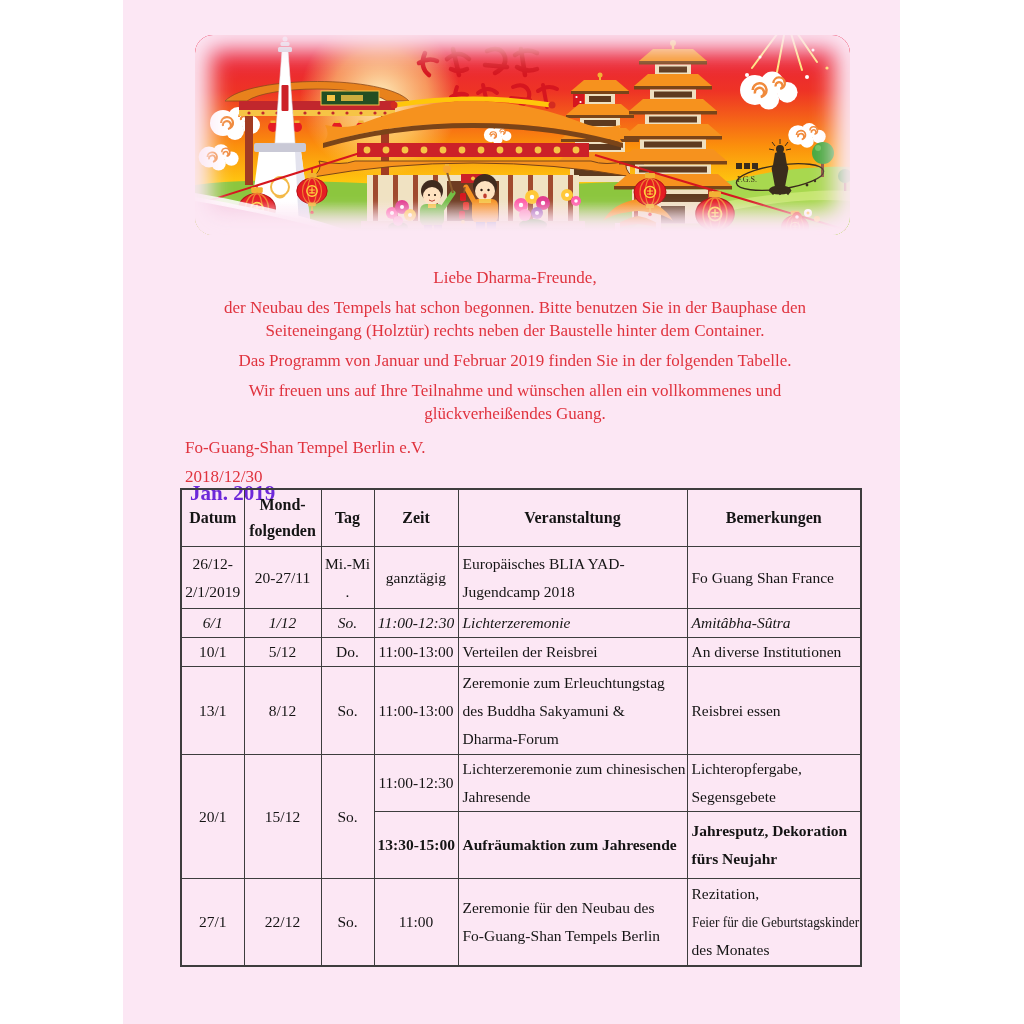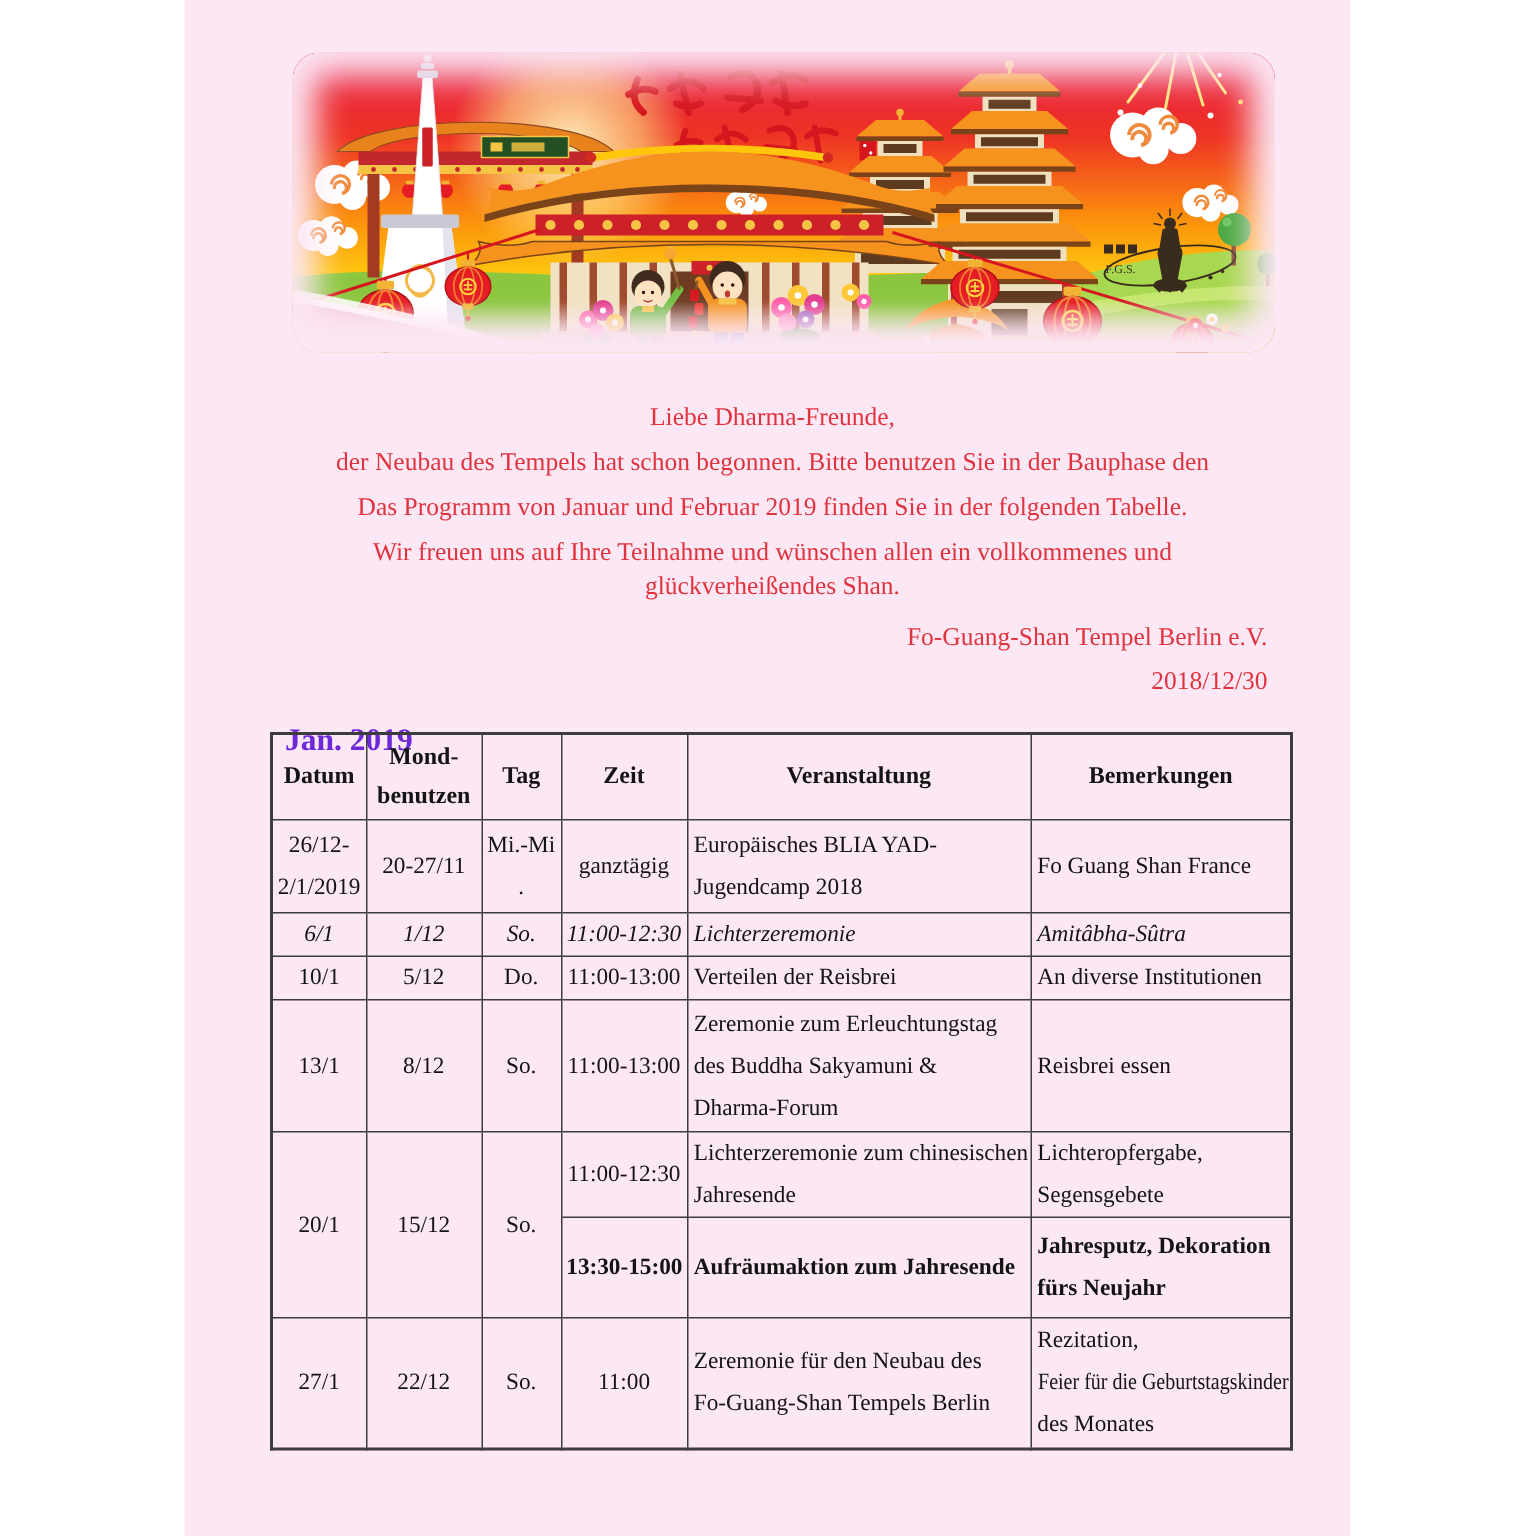--- a/index.html
+++ b/index.html
@@ -11,21 +11,21 @@
   .banner{position:absolute;left:72px;top:35px;width:655px;height:200px;border-radius:18px;overflow:hidden;}
   .banner svg{display:block;width:655px;height:200px;}
   .banner-fade{position:absolute;inset:0;border-radius:18px;pointer-events:none;
                box-shadow:inset 0 0 22px 16px #fce7f4;}
 
   
   .intro{position:absolute;left:62px;top:266px;width:660px;color:#e0333e;
          font-size:17px;line-height:23px;}
   .intro .para{margin:0 0 7px 0;text-align:center;}
   .intro-line{white-space:nowrap;}
-  .sig-block{text-align:right;margin-top:11px;line-height:24px;}
+  .sig-block{margin-top:11px;line-height:24px;}
   .sig-line{margin-bottom:5px;white-space:nowrap;}
 
   
   .cal-title{position:absolute;left:67px;top:481px;color:#6d28d9;font-weight:bold;
              font-size:21px;line-height:24px;white-space:nowrap;}
   .cal-wrap{position:absolute;left:57px;top:488px;}
   table.cal{border-collapse:collapse;table-layout:fixed;width:680px;background:transparent;
             border:2px solid #3d3d3d;}
   table.cal th, table.cal td{border:1px solid #3d3d3d;color:#141414;vertical-align:middle;
             padding:0 3px;text-align:center;overflow:visible;}
@@ -413,27 +413,28 @@
       <div class="banner-fade"></div>
     </div>
 
     <div class="intro">
       <div class="paras">
           <div class="para">
             <div class="intro-line">Liebe Dharma-Freunde,</div>
           </div>
           <div class="para">
             <div class="intro-line">der Neubau des Tempels hat schon begonnen. Bitte benutzen Sie in der Bauphase den</div>
+            <div class="intro-line">Seiteneingang (Holztür) rechts neben der Baustelle hinter dem Container.</div>
           </div>
           <div class="para">
             <div class="intro-line">Das Programm von Januar und Februar 2019 finden Sie in der folgenden Tabelle.</div>
           </div>
           <div class="para">
             <div class="intro-line">Wir freuen uns auf Ihre Teilnahme und wünschen allen ein vollkommenes und</div>
-            <div class="intro-line">glückverheißendes Shan.</div>
+            <div class="intro-line">glückverheißendes Guang.</div>
           </div>
         </div>
       <div class="sig-block">
         <div class="sig-line">Fo-Guang-Shan Tempel Berlin e.V.</div>
         <div class="sig-line">2018/12/30</div>
       </div>
     </div>
 
     <div class="cal-title">Jan. 2019</div>
     <div class="cal-wrap">
@@ -446,21 +447,21 @@
             <col style="width:229px">
             <col style="width:174px">
         </colgroup>
         <thead>
             <tr>
               <th>
                 <div class="cell-line">Datum</div>
               </th>
               <th>
                 <div class="cell-line">Mond-</div>
-                <div class="cell-line">benutzen</div>
+                <div class="cell-line">folgenden</div>
               </th>
               <th>
                 <div class="cell-line">Tag</div>
               </th>
               <th>
                 <div class="cell-line">Zeit</div>
               </th>
               <th>
                 <div class="cell-line">Veranstaltung</div>
               </th>

